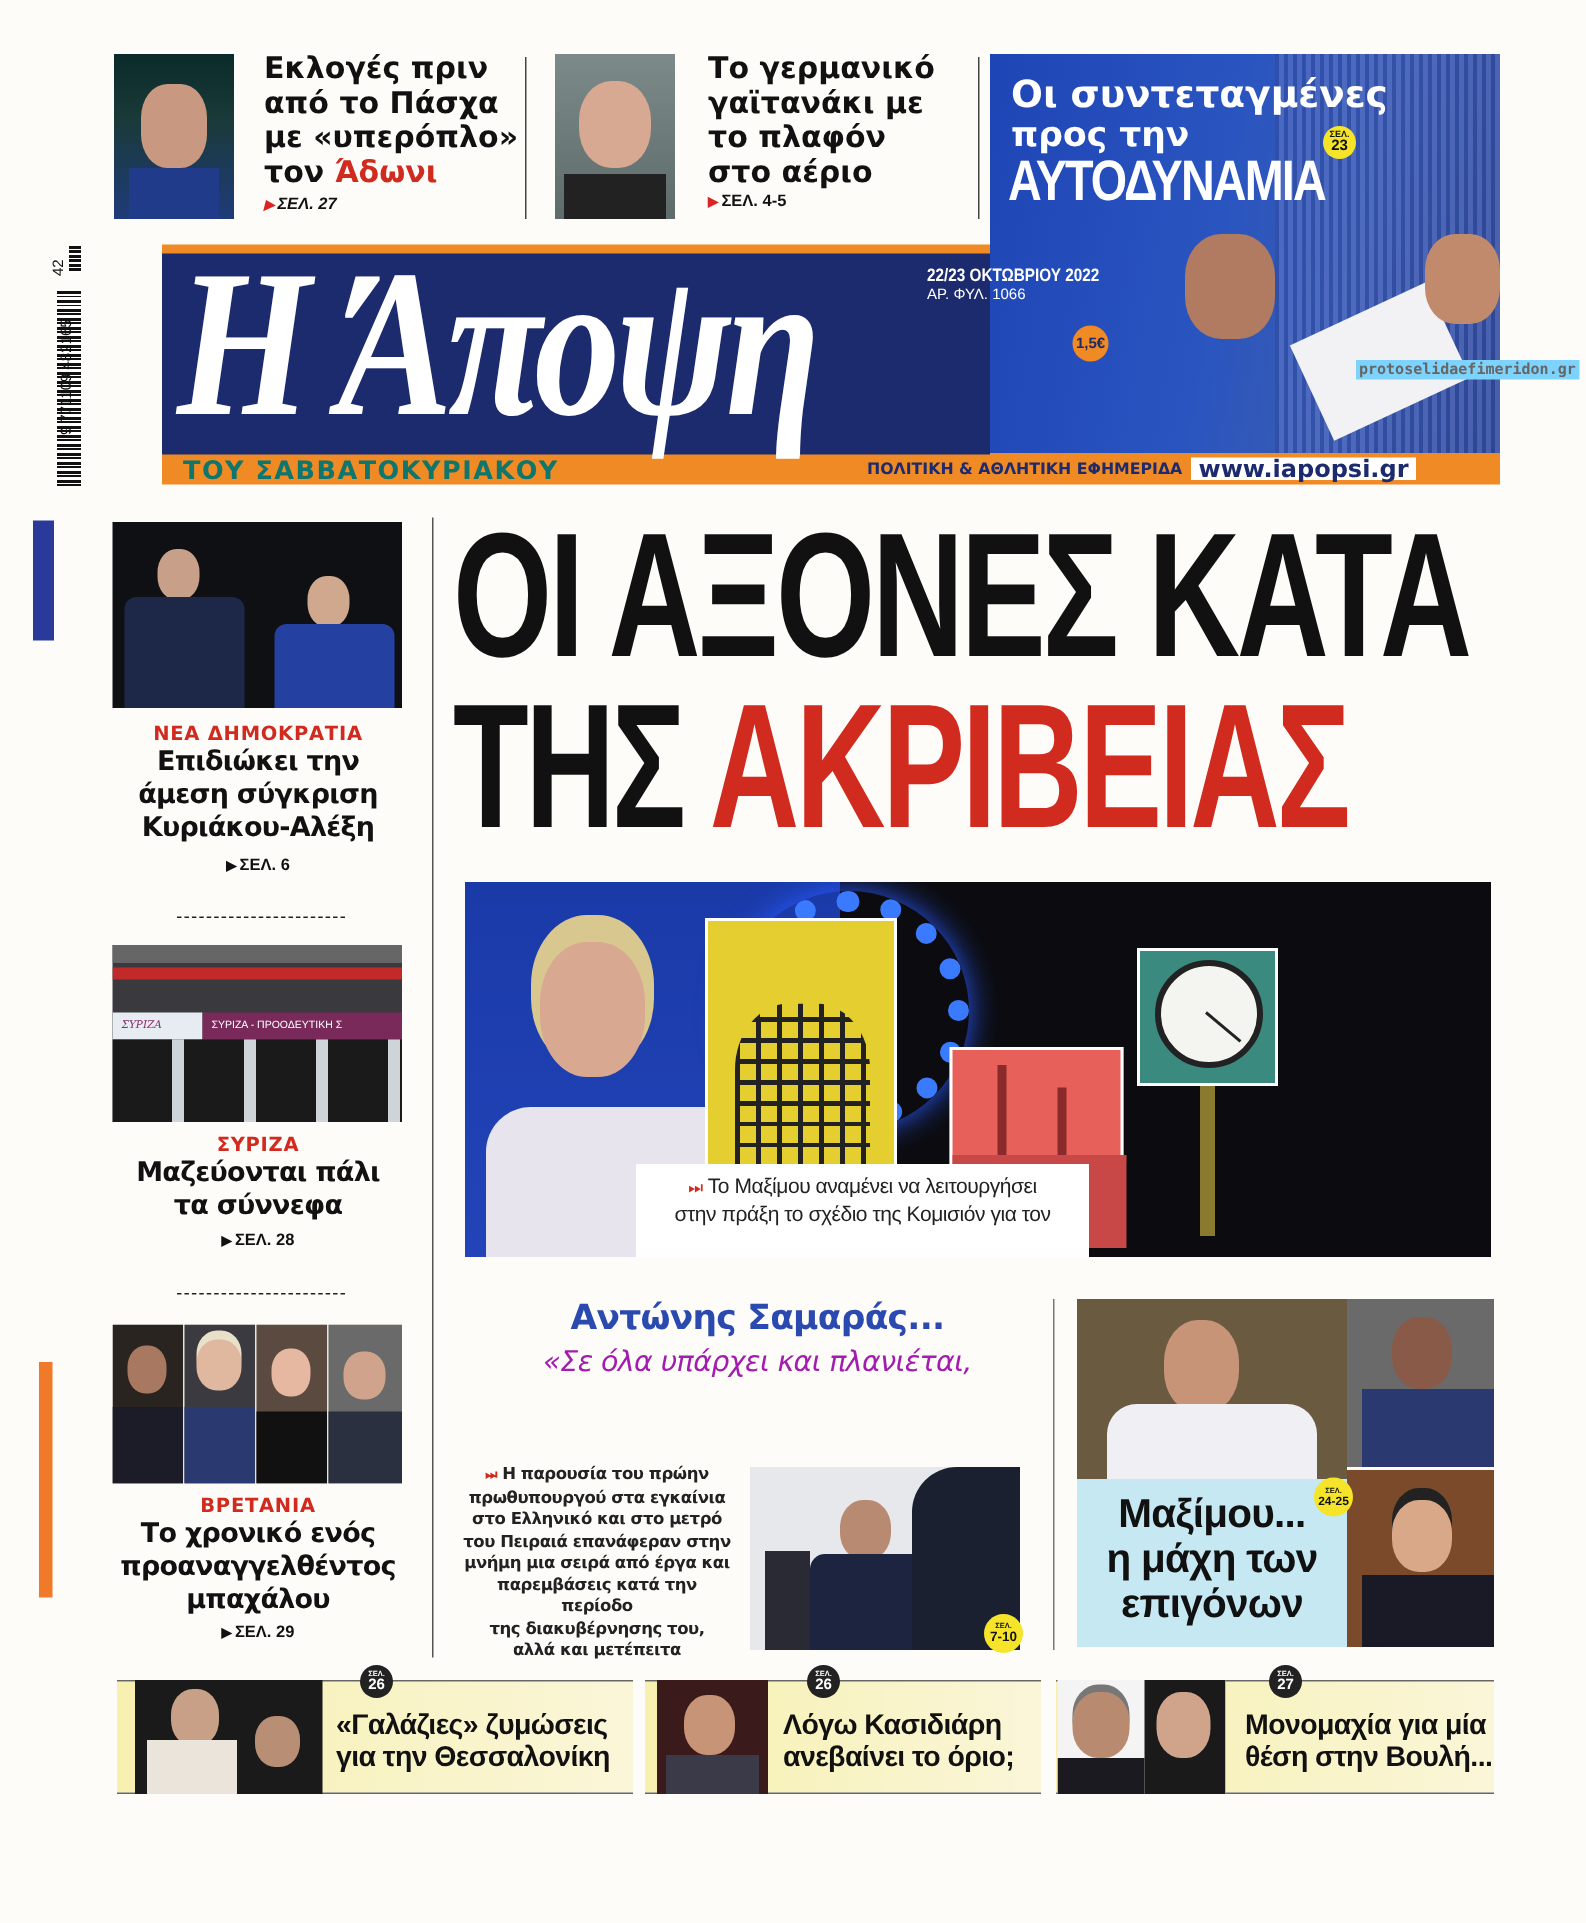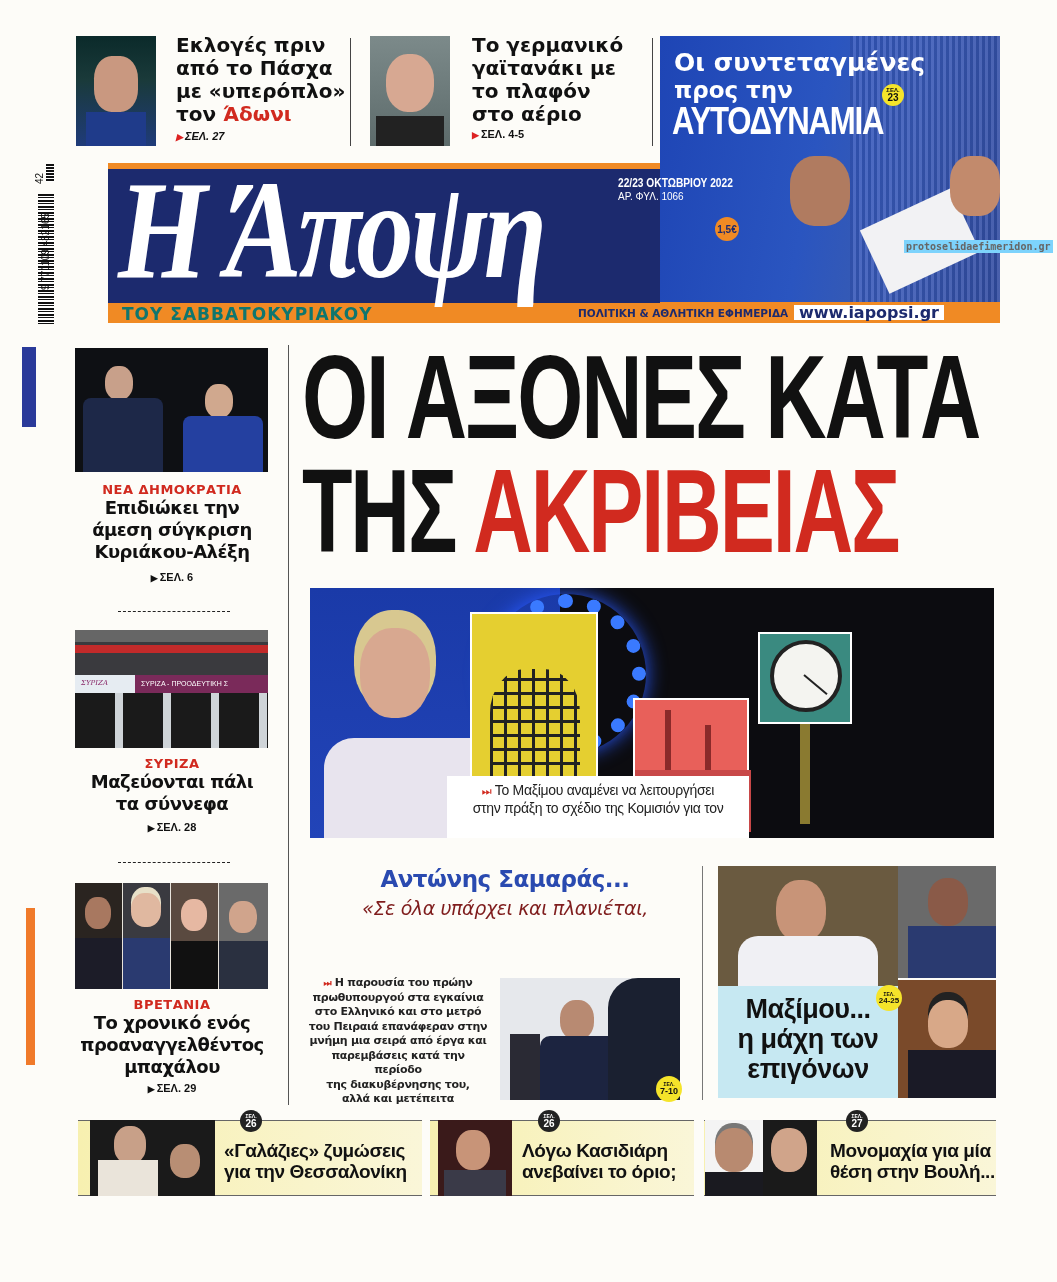--- a/index.html
+++ b/index.html
@@ -164,27 +164,27 @@
     <div style="position:absolute;left:30px;top:10px;width:6px;height:60px;background:#8a2a2a;"></div>
     <div style="position:absolute;left:70px;top:25px;width:6px;height:45px;background:#8a2a2a;"></div>
     <div style="position:absolute;left:0;top:70px;width:116px;height:62px;background:#c84848;"></div>
   </div>
   <div style="position:absolute;left:448px;top:44px;width:94px;height:92px;background:#3a8a80;border:2px solid #fff;">
     <div style="position:absolute;left:10px;top:6px;width:72px;height:72px;border-radius:50%;background:#f4f4f0;border:4px solid #222;"></div>
     <div style="position:absolute;left:44px;top:40px;width:30px;height:2px;background:#222;transform:rotate(40deg);transform-origin:left;"></div>
   </div>
   <div style="position:absolute;left:490px;top:136px;width:10px;height:100px;background:#8a7a30;"></div>
 </div>
-<div class="abs" style="left:447px;top:776px;width:302px;height:62px;background:#fff;padding:6px 4px 0 4px;text-align:center;font-family:'Liberation Sans',sans-serif;font-size:14px;line-height:17px;color:#222;letter-spacing:-0.3px;">
+<div class="abs" style="left:424px;top:776px;width:302px;height:62px;background:#fff;padding:6px 4px 0 4px;text-align:center;font-family:'Liberation Sans',sans-serif;font-size:14px;line-height:17px;color:#222;letter-spacing:-0.3px;">
   <div><span class="red" style="font-size:11px;">⏭</span> <span>Το Μαξίμου αναμένει να λειτουργήσει</span></div>
   <div>στην πράξη το σχέδιο της Κομισιόν για τον</div>
 </div>
 
 <div class="abs" style="left:340px;top:866px;width:330px;text-align:center;font-family:'DejaVu Sans',sans-serif;font-weight:bold;font-size:23px;color:#2a4ab0;letter-spacing:-0.5px;">Αντώνης Σαμαράς...</div>
-<div class="abs" style="left:310px;top:896px;width:390px;text-align:center;font-family:'DejaVu Sans',sans-serif;font-style:italic;font-size:19px;line-height:24px;color:#7f1d1d;letter-spacing:-0.4px;">
+<div class="abs" style="left:310px;top:896px;width:390px;text-align:center;font-family:'DejaVu Sans',sans-serif;font-style:italic;font-size:19px;line-height:24px;color:#a21caf;letter-spacing:-0.4px;">
   <div>«Σε όλα υπάρχει και πλανιέται,</div>
 </div>
 <div class="abs" style="left:306px;top:976px;width:184px;text-align:center;font-family:'DejaVu Sans',sans-serif;font-weight:bold;font-size:11px;line-height:14.5px;color:#222;letter-spacing:-0.3px;">
   <div><span class="red" style="font-size:9px;">⏭</span> <span>Η παρουσία του πρώην</span></div>
   <div>πρωθυπουργού στα εγκαίνια</div>
   <div>στο Ελληνικό και στο μετρό</div>
   <div>του Πειραιά επανάφεραν στην</div>
   <div>μνήμη μια σειρά από έργα και</div>
   <div>παρεμβάσεις κατά την περίοδο</div>
   <div>της διακυβέρνησης του,</div>

